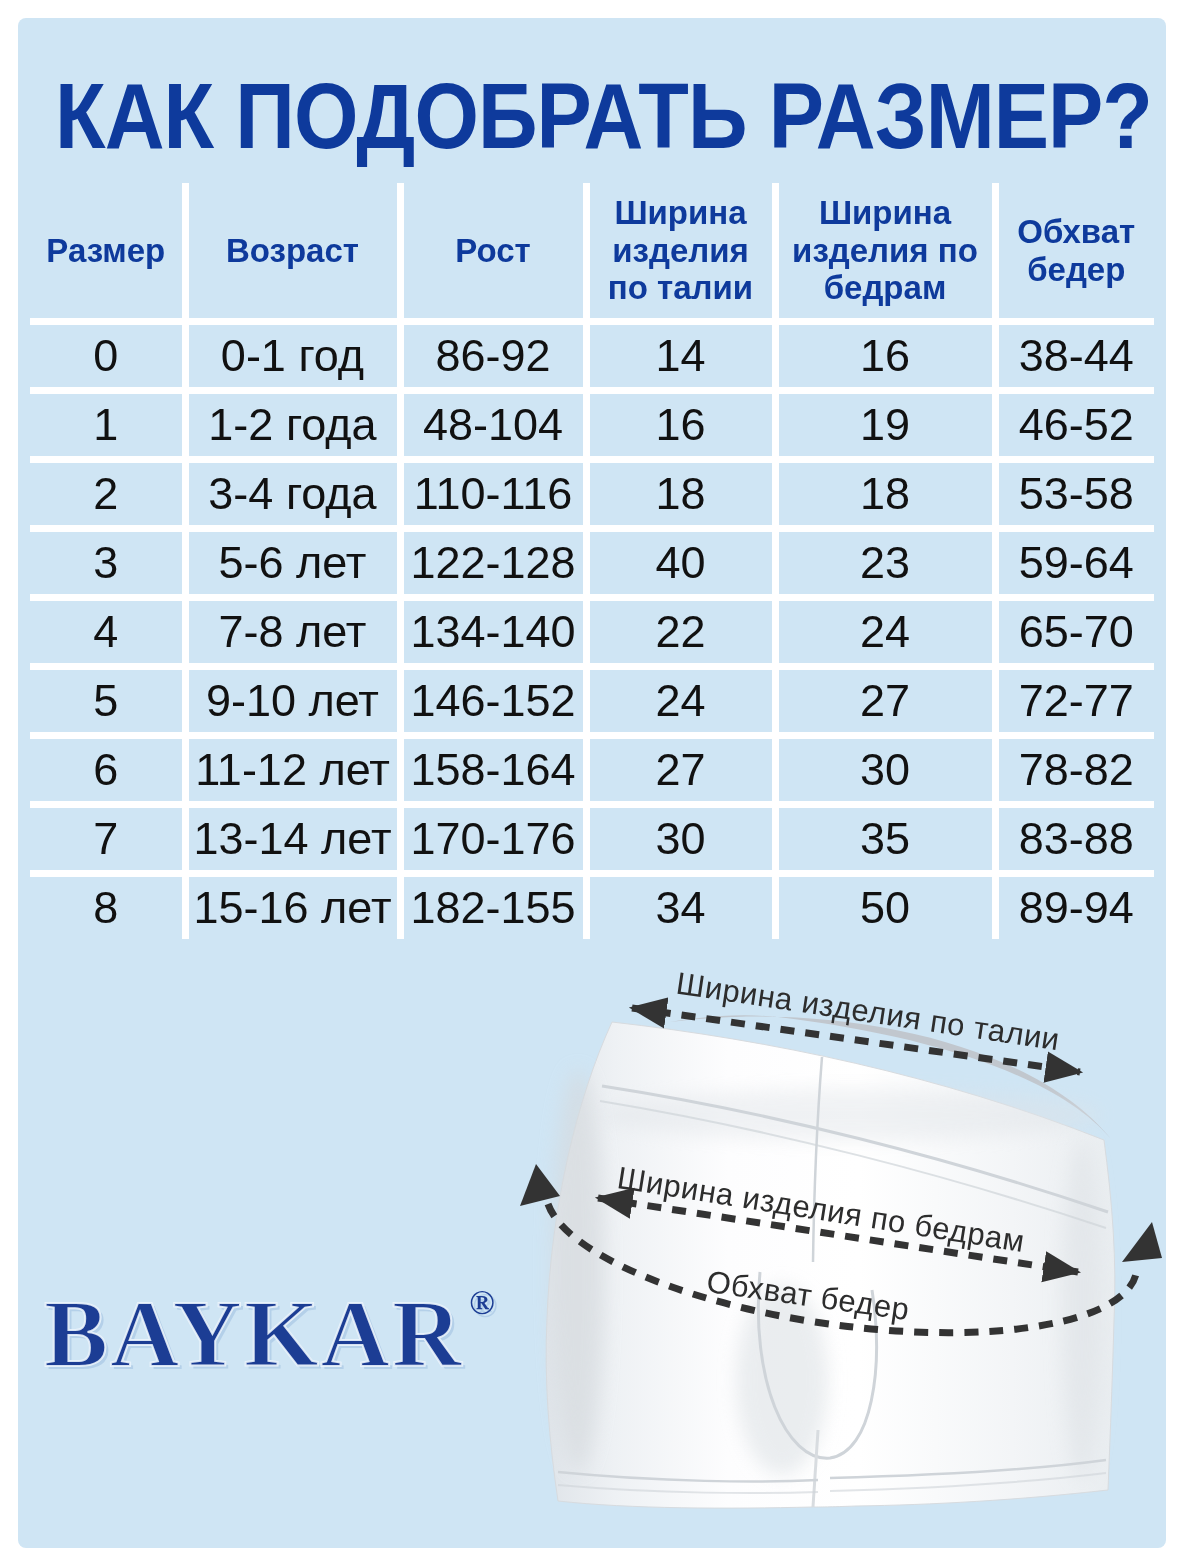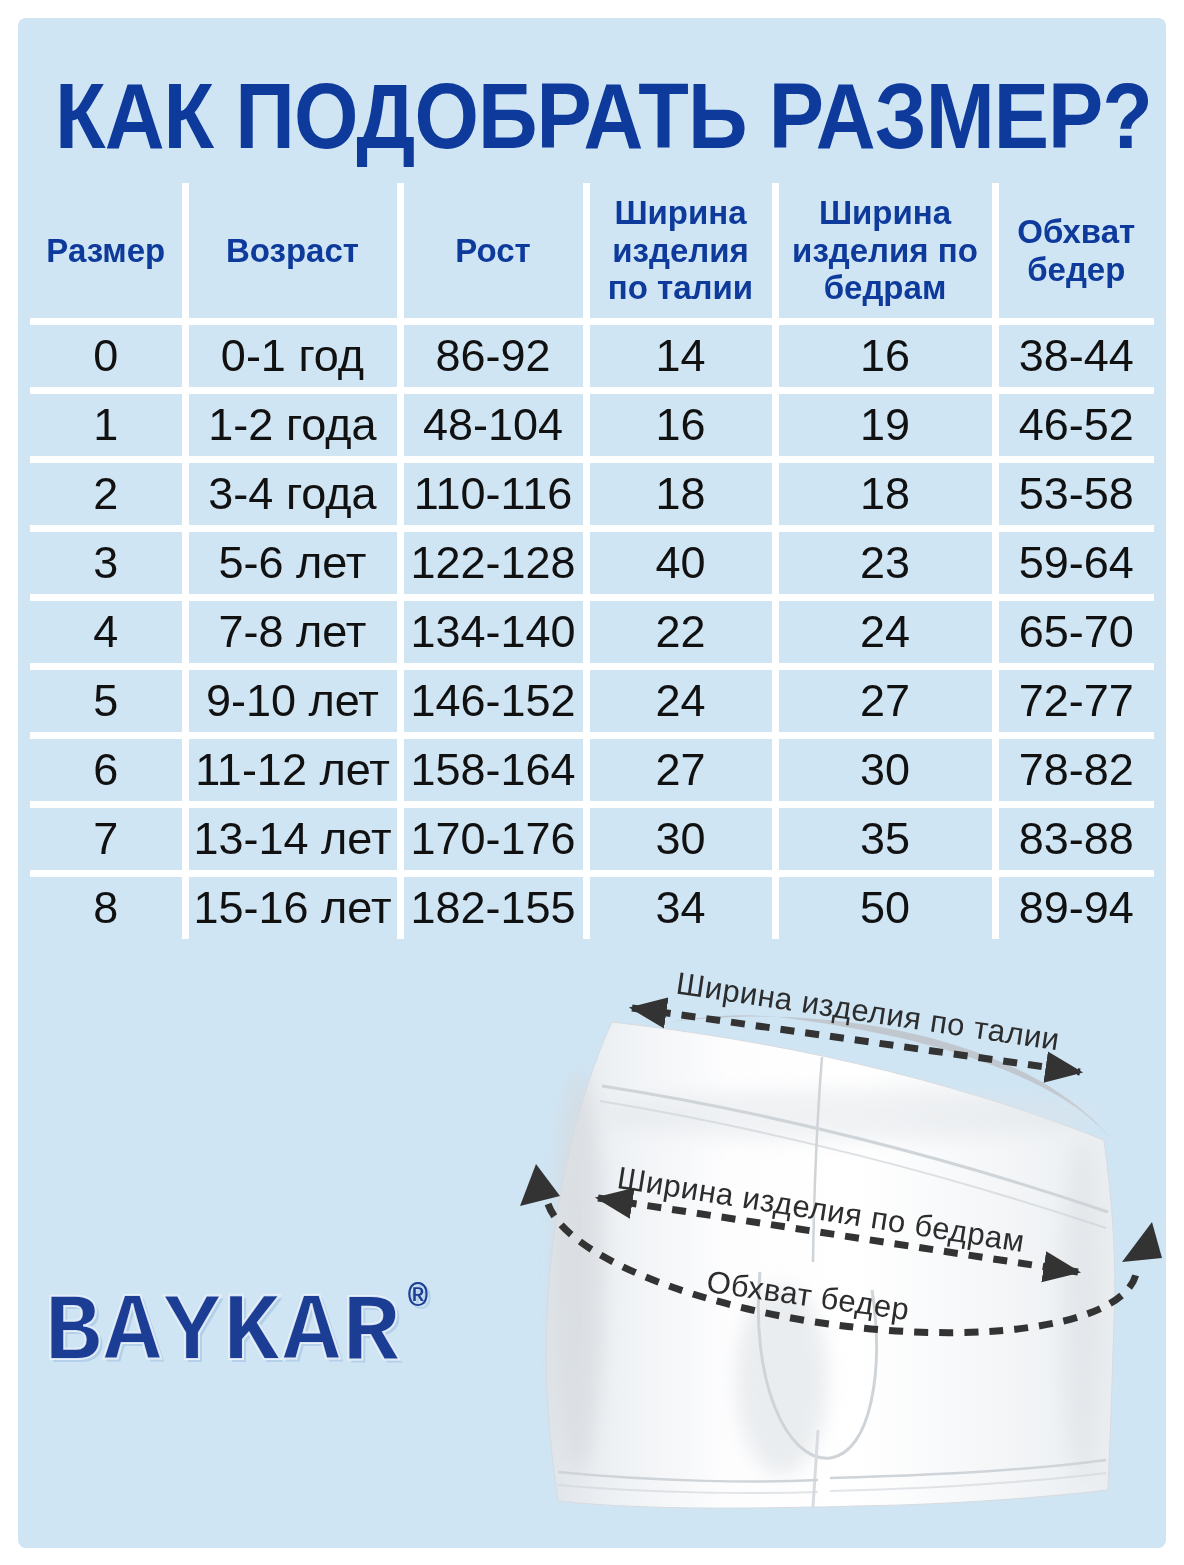--- a/index.html
+++ b/index.html
@@ -40,21 +40,21 @@
   .figure-svg{position:absolute;left:502px;top:942px;overflow:visible;}
   .anno{
     position:absolute;white-space:nowrap;font-size:31px;letter-spacing:.5px;
     color:var(--annotation,#2d2d2d);
   }
   .anno-waist{left:850px;top:994px;transform:translate(-50%,-50%) rotate(8.5deg);}
   .anno-hips {left:803px;top:1192px;transform:translate(-50%,-50%) rotate(9deg);}
   .anno-girth{left:790px;top:1278px;transform:translate(-50%,-50%) rotate(8deg);}
   .logo{
     position:absolute;left:26px;top:1268px;
-    font-family:Liberation Mono, monospace;font-weight:bold;font-size:96px;letter-spacing:2px;
+    font-family:Liberation Serif, serif;font-weight:bold;font-size:96px;letter-spacing:2px;
     color:var(--logo-blue,#1c3d94);
     -webkit-text-stroke:2px rgba(235,244,252,.9);
     text-shadow:3px 3px 0 rgba(120,160,210,.30);
     line-height:1;
   }
   .logo .rmark{
     display:inline-block;font-size:34px;letter-spacing:0;
     position:relative;top:-52px;left:6px;-webkit-text-stroke:0;
   }
 </style>

